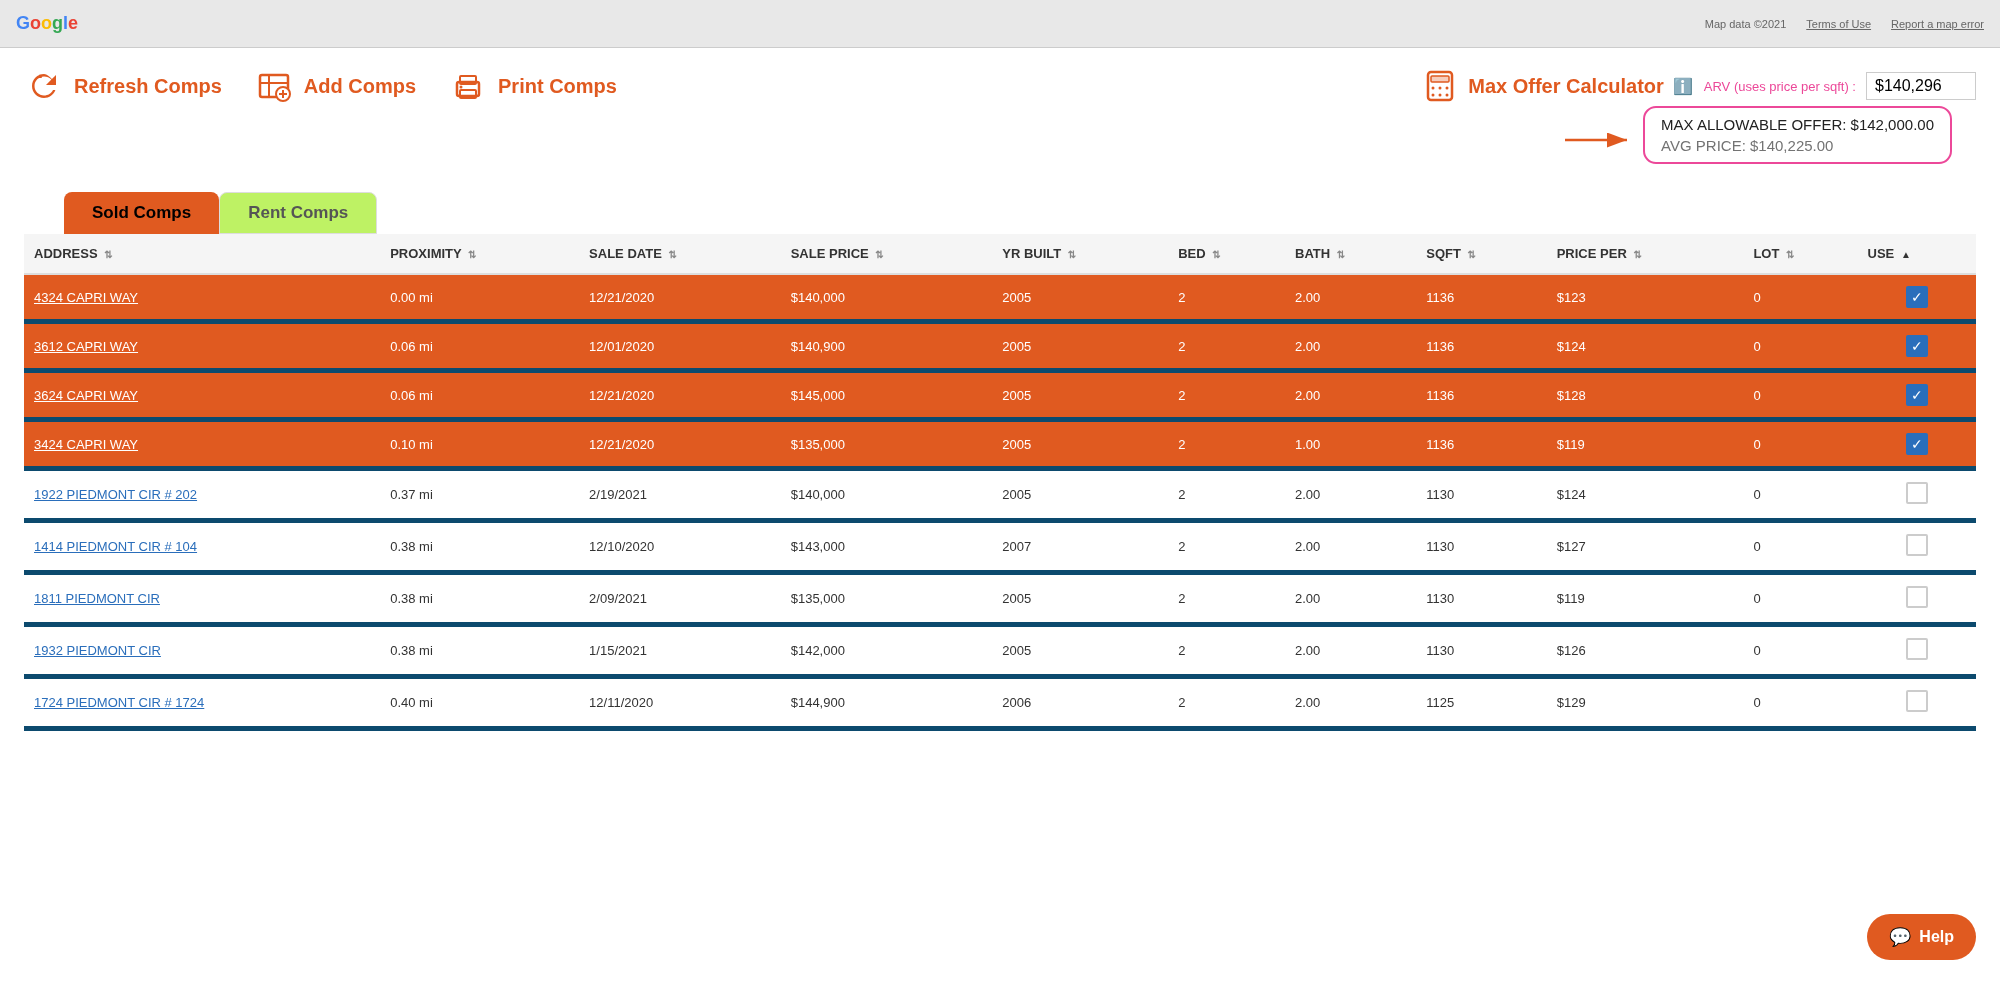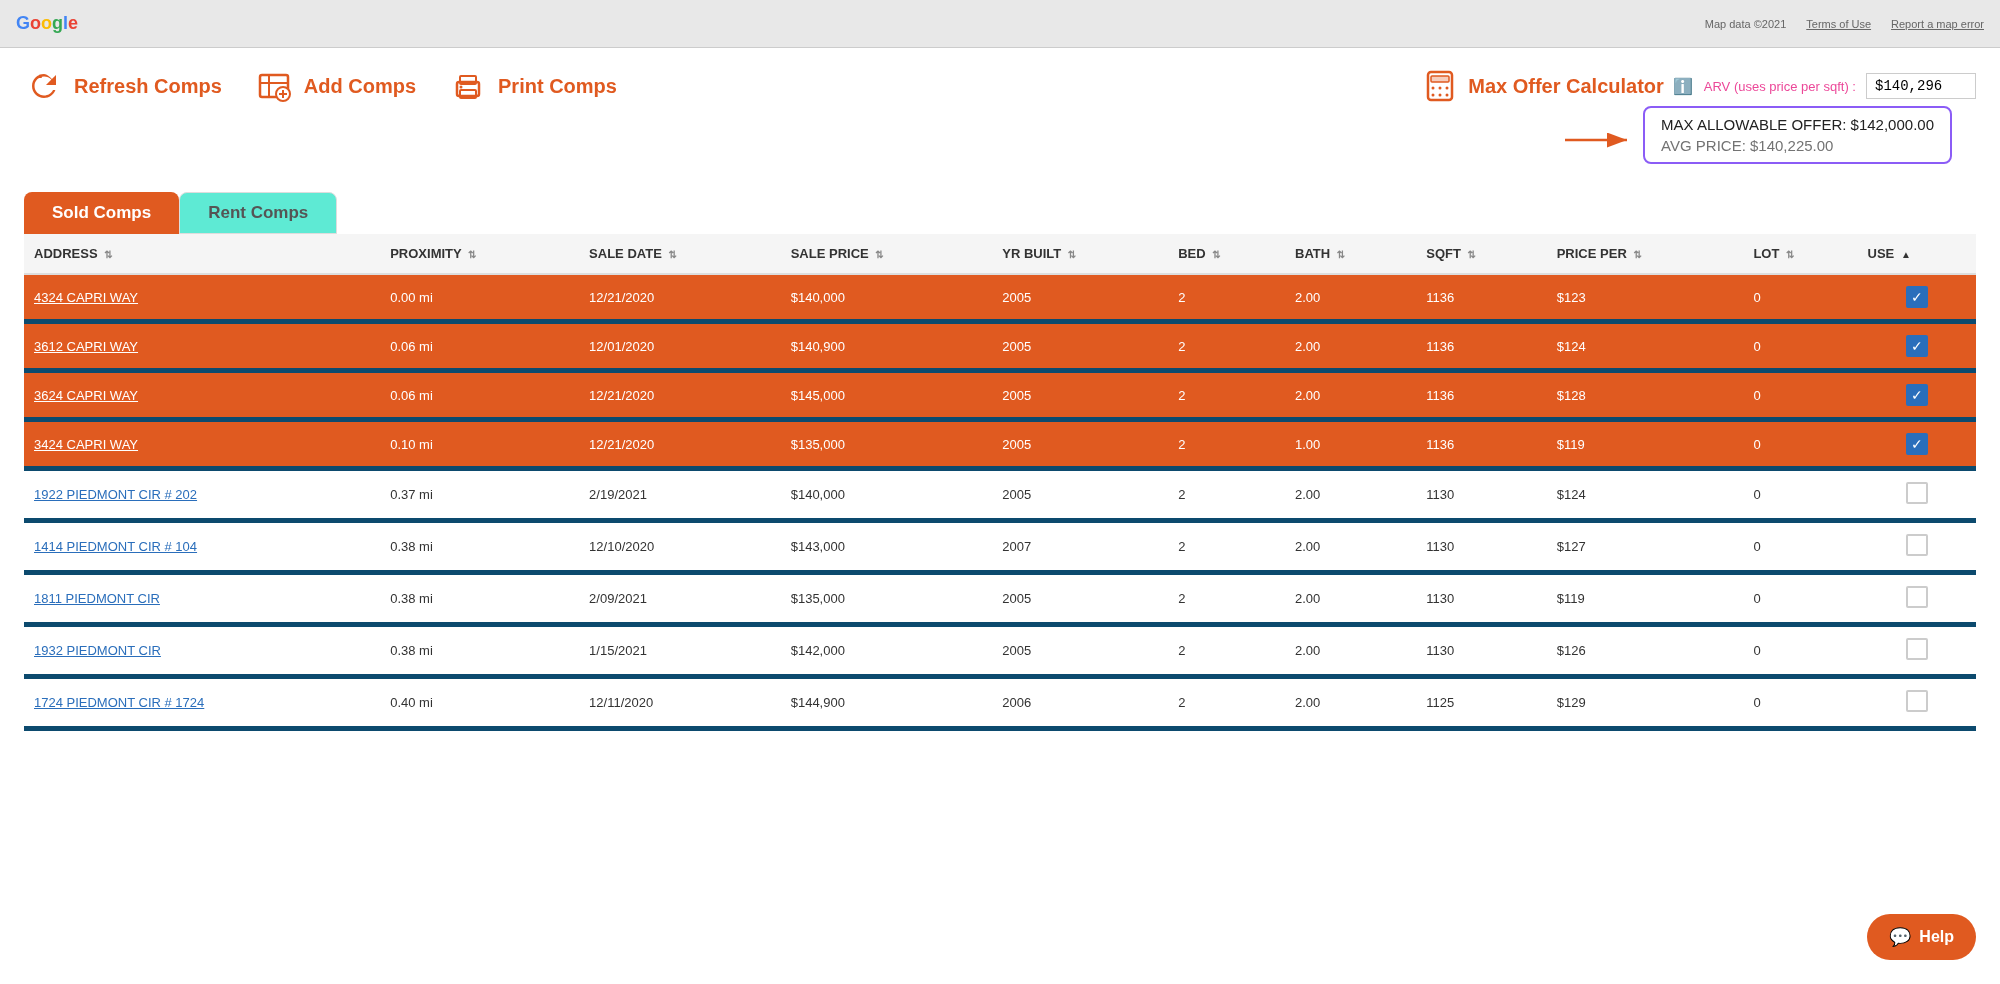--- a/index.html
+++ b/index.html
@@ -56,29 +56,28 @@
 
     .max-offer-section {
       display: flex;
       align-items: center;
       gap: 10px;
       margin-left: auto;
     }
     .arv-input {
       border: 1px solid #ccc;
       padding: 4px 8px;
-      font-size: 14px;
+      font-size: 16px;
       width: 110px;
-      font-family: Liberation Mono, monospace;
     }
 
     
     .max-allowable-box {
-      border: 2px solid #8b5cf6;
-      border-radius: 8px;
+      border: 2px solid #ec4899;
+      border-radius: 13px;
       padding: 8px 16px;
       margin: 0 24px 12px auto;
       width: fit-content;
       margin-right: 24px;
       position: relative;
     }
     .max-allowable-row {
       font-size: 15px;
       font-weight: bold;
       color: #222;
@@ -112,24 +111,25 @@
     .tab {
       padding: 10px 28px;
       border-radius: 8px 8px 0 0;
       font-size: 17px;
       font-weight: bold;
       cursor: pointer;
       border: none;
     }
     .tab.active {
       background: #e05a20;
-      color: #ffffff;
+      color: #000000;
+      margin-left: 40px;
     }
     .tab.inactive {
-      background: #5eead4;
+      background: #bef264;
       color: #555;
       border: 1px solid #ddd;
     }
 
     
     .table-container {
       padding: 0 24px 24px;
     }
     table {
       width: 100%;

